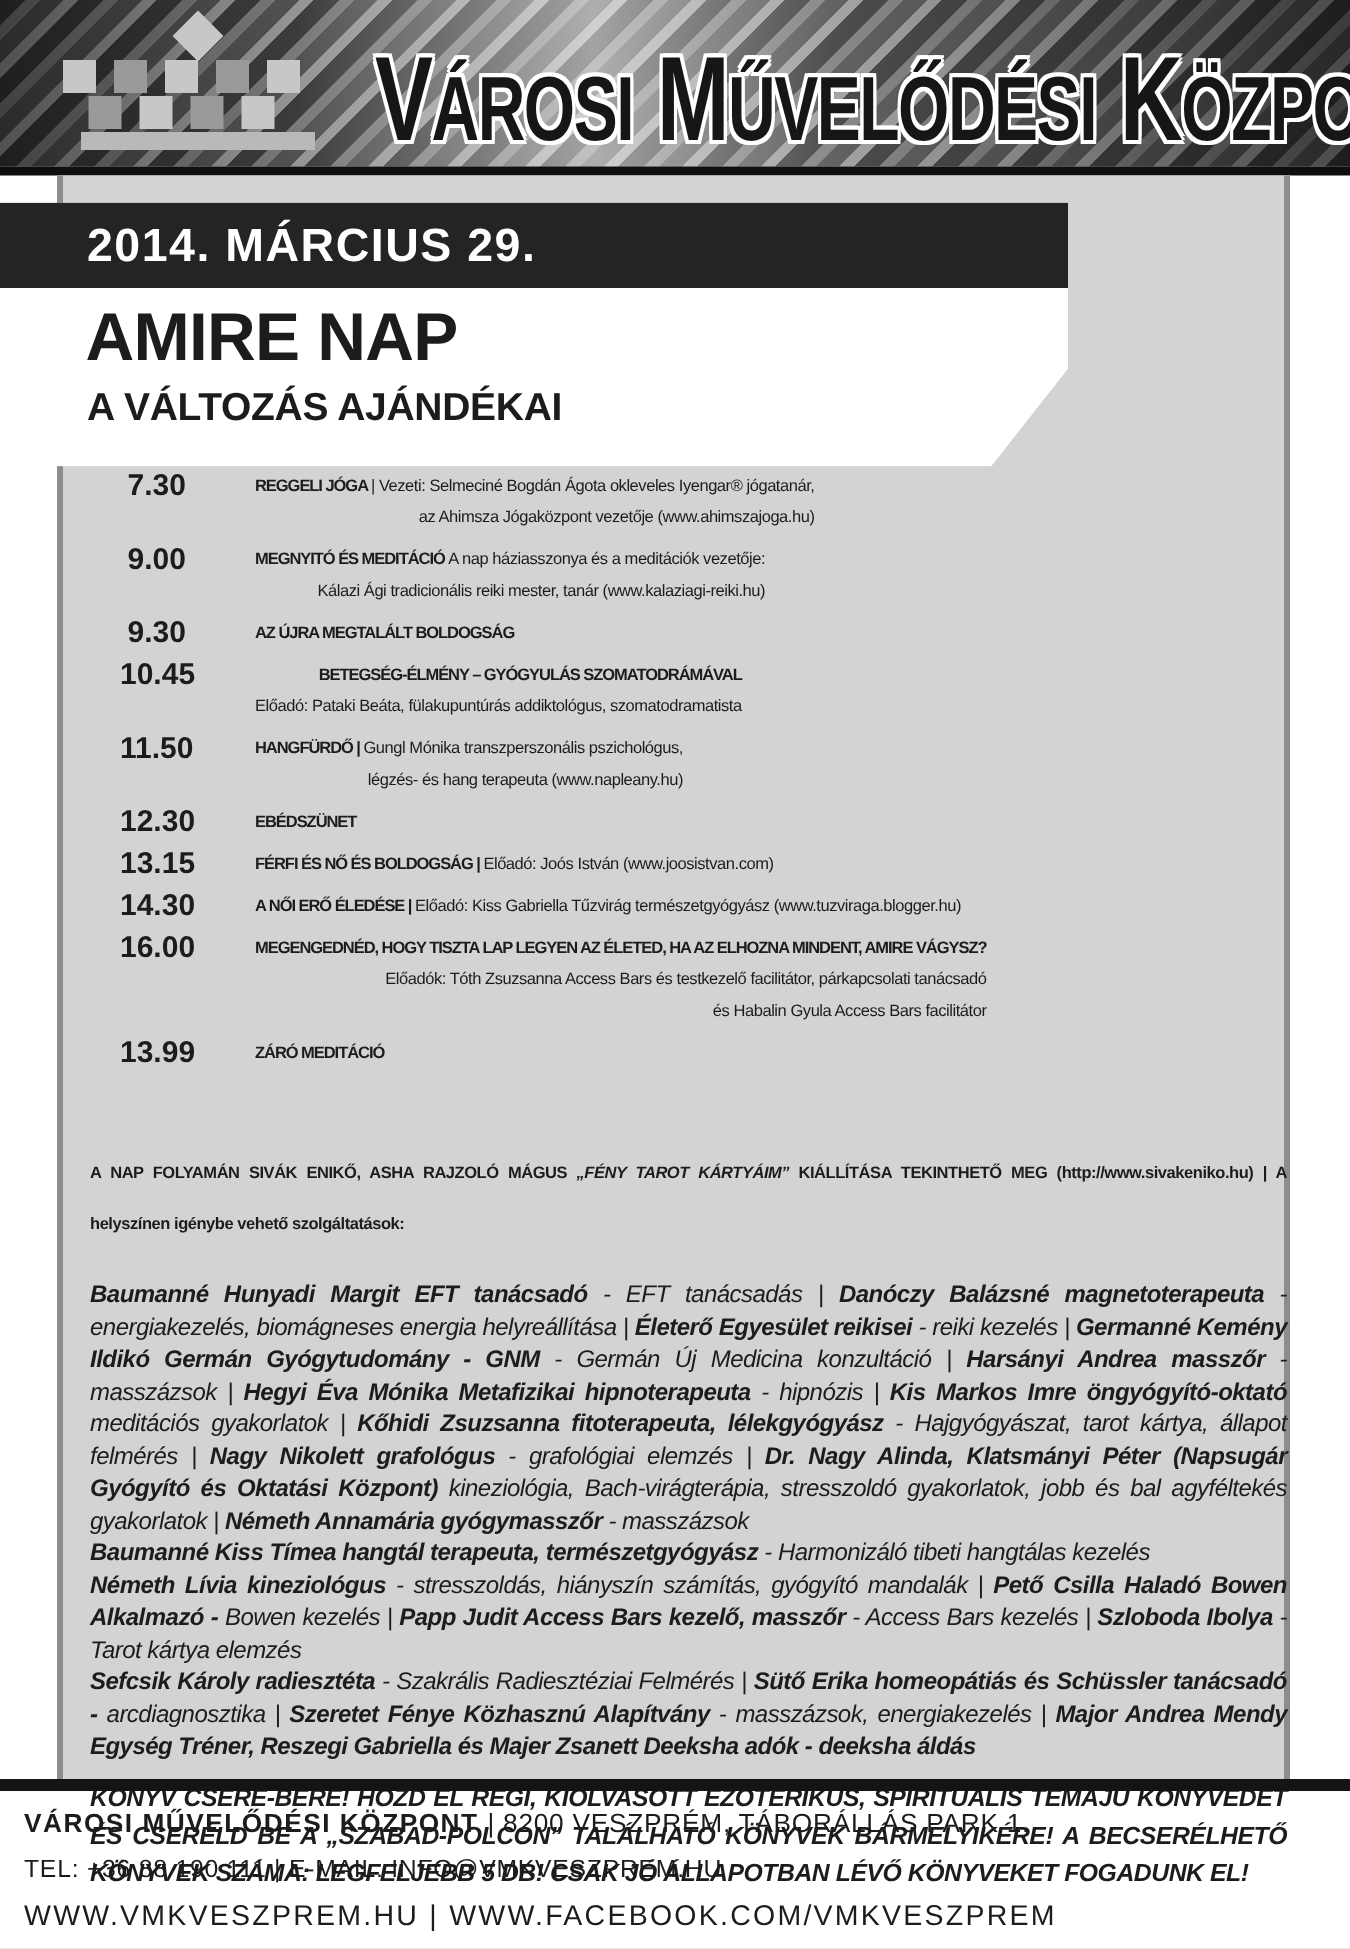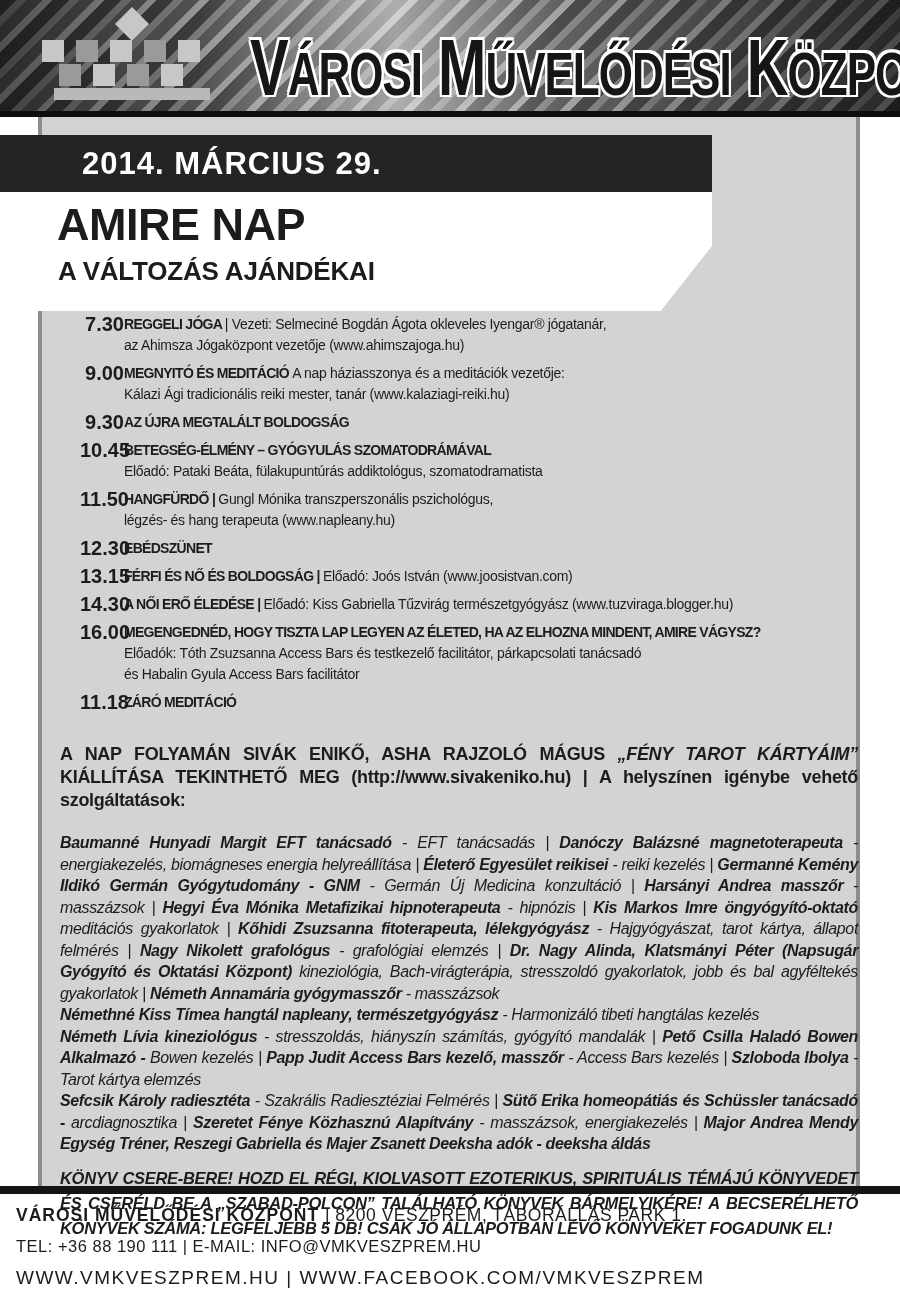--- a/index.html
+++ b/index.html
@@ -41,36 +41,36 @@
     border-left:4px solid #8d8d8d;border-right:4px solid #8d8d8d;
   }
   
   .white-block{
     position:absolute;left:0;top:135px;width:712px;height:176px;background:#ffffff;
     clip-path:polygon(0 0,100% 0,100% 63%,92.8% 100%,0 100%);
   }
   .date-banner{
     position:absolute;left:0;top:0;width:712px;height:57px;box-sizing:border-box;
     background:#242424;color:#ffffff;
-    font-size:31px;font-weight:bold;letter-spacing:1px;line-height:57px;padding-left:82px;
+    font-size:31px;font-weight:bold;letter-spacing:1px;line-height:57px;padding-left:58px;
     white-space:nowrap;
   }
   .event-title{position:absolute;left:57px;top:64px;font-size:45px;font-weight:800;
     letter-spacing:-0.5px;white-space:nowrap;}
   .event-subtitle{position:absolute;left:58px;top:121px;font-size:26px;font-weight:800;
     letter-spacing:-0.2px;white-space:nowrap;}
   
   .schedule{position:absolute;left:80px;top:314px;width:780px;}
   .sch-row{display:flex;margin-bottom:7px;}
   .sch-time{width:44px;text-align:right;font-weight:bold;font-size:20px;line-height:21px;flex:none;}
-  .sch-body{font-size:14px;line-height:21px;letter-spacing:-0.3px;}
+  .sch-body{margin-left:46px;font-size:11px;line-height:21px;letter-spacing:-0.3px;text-align:right;}
   .sch-body .st-b{letter-spacing:-0.7px;}
   
   .paragraphs{position:absolute;left:60px;top:743px;width:798px;}
-  .exhibition{font-size:18px;font-weight:bold;line-height:23px;letter-spacing:-0.3px;text-align:justify;}
+  .exhibition{font-size:11px;font-weight:bold;line-height:34px;letter-spacing:-0.3px;text-align:justify;margin-top:22px;}
   .services{margin-top:20px;font-size:16px;line-height:21.5px;font-style:italic;
     letter-spacing:-0.35px;}
   .svc-block{text-align:justify;}
   .book{margin-top:11px;font-size:16.5px;font-weight:bold;font-style:italic;line-height:25px;
     letter-spacing:-0.3px;text-align:justify;}
   .st-b{font-weight:bold;font-style:normal;}
   .st-bi{font-weight:bold;font-style:italic;}
   .st-i{font-style:italic;font-weight:normal;}
   .st-n{font-weight:normal;font-style:normal;}
   
@@ -140,30 +140,30 @@
     </div>
     <div class="sch-row">
       <div class="sch-time">14.30</div>
       <div class="sch-body"><span class="st-b">A NŐI ERŐ ÉLEDÉSE | </span><span class="st-n">Előadó: Kiss Gabriella Tűzvirág természetgyógyász (www.tuzviraga.blogger.hu)</span></div>
     </div>
     <div class="sch-row">
       <div class="sch-time">16.00</div>
       <div class="sch-body"><span class="st-b">MEGENGEDNÉD, HOGY TISZTA LAP LEGYEN AZ ÉLETED, HA AZ ELHOZNA MINDENT, AMIRE VÁGYSZ?</span><br><span class="st-n">Előadók: Tóth Zsuzsanna Access Bars és testkezelő facilitátor, párkapcsolati tanácsadó</span><br><span class="st-n">és Habalin Gyula Access Bars facilitátor</span></div>
     </div>
     <div class="sch-row">
-      <div class="sch-time">11.18</div>
+      <div class="sch-time">13.99</div>
       <div class="sch-body"><span class="st-b">ZÁRÓ MEDITÁCIÓ</span></div>
     </div>
   </div>
 
 <div class="paragraphs">
   <div class="exhibition"><span class="st-b">A NAP FOLYAMÁN SIVÁK ENIKŐ, ASHA RAJZOLÓ MÁGUS </span><span class="st-bi">„FÉNY TAROT KÁRTYÁIM”</span><span class="st-b"> KIÁLLÍTÁSA TEKINTHETŐ MEG (http://www.sivakeniko.hu) | A helyszínen igénybe vehető szolgáltatások:</span></div>
   <div class="services">
       <div class="svc-block"><span class="st-bi">Baumanné Hunyadi Margit EFT tanácsadó</span><span class="st-i"> - EFT tanácsadás | </span><span class="st-bi">Danóczy Balázsné magnetoterapeuta</span><span class="st-i"> - energiakezelés, biomágneses energia helyreállítása | </span><span class="st-bi">Életerő Egyesület reikisei</span><span class="st-i"> - reiki kezelés | </span><span class="st-bi">Germanné Kemény Ildikó Germán Gyógytudomány - GNM</span><span class="st-i"> - Germán Új Medicina konzultáció | </span><span class="st-bi">Harsányi Andrea masszőr</span><span class="st-i"> - masszázsok | </span><span class="st-bi">Hegyi Éva Mónika Metafizikai hipnoterapeuta</span><span class="st-i"> - hipnózis | </span><span class="st-bi">Kis Markos Imre öngyógyító-oktató</span><span class="st-i"> meditációs gyakorlatok | </span><span class="st-bi">Kőhidi Zsuzsanna fitoterapeuta, lélekgyógyász</span><span class="st-i"> - Hajgyógyászat, tarot kártya, állapot felmérés | </span><span class="st-bi">Nagy Nikolett grafológus</span><span class="st-i"> - grafológiai elemzés | </span><span class="st-bi">Dr. Nagy Alinda, Klatsmányi Péter (Napsugár Gyógyító és Oktatási Központ)</span><span class="st-i"> kineziológia, Bach-virágterápia, stresszoldó gyakorlatok, jobb és bal agyféltekés gyakorlatok | </span><span class="st-bi">Németh Annamária gyógymasszőr</span><span class="st-i"> - masszázsok</span></div>
-      <div class="svc-block"><span class="st-bi">Némethné Kiss Tímea hangtál napleany, természetgyógyász</span><span class="st-i"> - Harmonizáló tibeti hangtálas kezelés</span></div>
+      <div class="svc-block"><span class="st-bi">Baumanné Kiss Tímea hangtál terapeuta, természetgyógyász</span><span class="st-i"> - Harmonizáló tibeti hangtálas kezelés</span></div>
       <div class="svc-block"><span class="st-bi">Németh Lívia kineziológus</span><span class="st-i"> - stresszoldás, hiányszín számítás, gyógyító mandalák | </span><span class="st-bi">Pető Csilla Haladó Bowen Alkalmazó -</span><span class="st-i"> Bowen kezelés | </span><span class="st-bi">Papp Judit Access Bars kezelő, masszőr</span><span class="st-i"> - Access Bars kezelés | </span><span class="st-bi">Szloboda Ibolya</span><span class="st-i"> - Tarot kártya elemzés</span></div>
       <div class="svc-block"><span class="st-bi">Sefcsik Károly radiesztéta</span><span class="st-i"> - Szakrális Radiesztéziai Felmérés | </span><span class="st-bi">Sütő Erika homeopátiás és Schüssler tanácsadó -</span><span class="st-i"> arcdiagnosztika | </span><span class="st-bi">Szeretet Fénye Közhasznú Alapítvány</span><span class="st-i"> - masszázsok, energiakezelés | </span><span class="st-bi">Major Andrea Mendy Egység Tréner, Reszegi Gabriella és Majer Zsanett Deeksha adók - deeksha áldás</span></div>
     </div>
   <div class="book"><span class="st-bi">KÖNYV CSERE-BERE! HOZD EL RÉGI, KIOLVASOTT EZOTERIKUS, SPIRITUÁLIS TÉMÁJÚ KÖNYVEDET ÉS CSERÉLD BE A „SZABAD-POLCON” TALÁLHATÓ KÖNYVEK BÁRMELYIKÉRE! A BECSERÉLHETŐ KÖNYVEK SZÁMA: LEGFELJEBB 5 DB! CSAK JÓ ÁLLAPOTBAN LÉVŐ KÖNYVEKET FOGADUNK EL!</span></div>
 </div>
 
 <div class="footer-rule"></div>
 <div class="footer">
   <div class="f-line1"><span class="st-b">VÁROSI MŰVELŐDÉSI KÖZPONT </span><span class="st-n">| 8200 VESZPRÉM, TÁBORÁLLÁS PARK 1.</span></div>
   <div class="f-line2">TEL: +36 88 190 111 | E-MAIL: INFO@VMKVESZPREM.HU</div>

